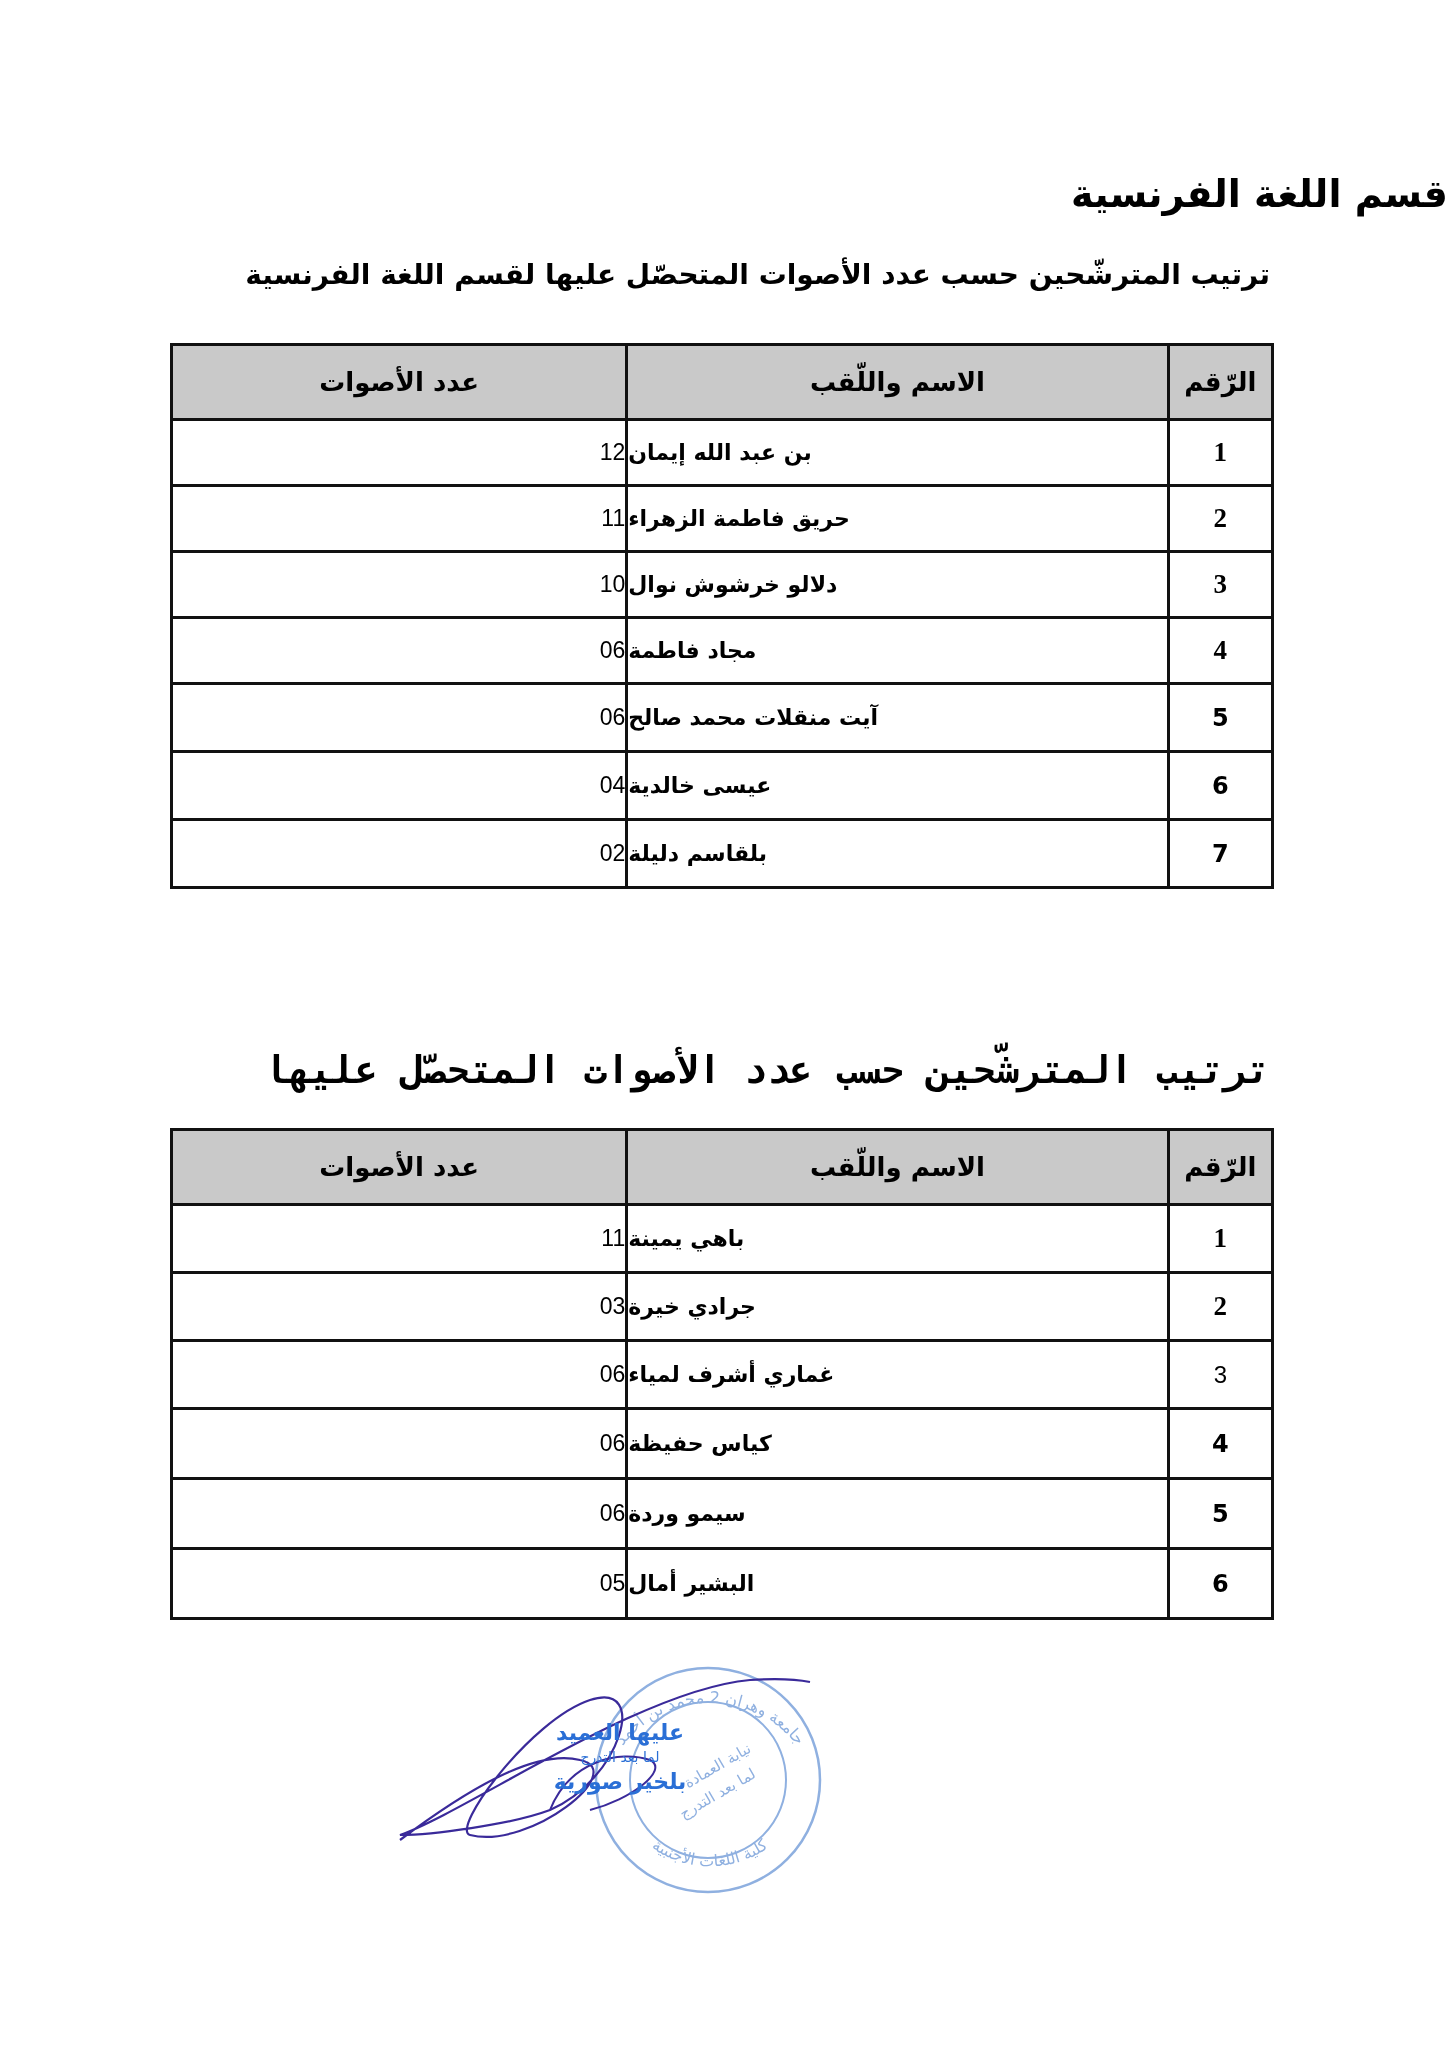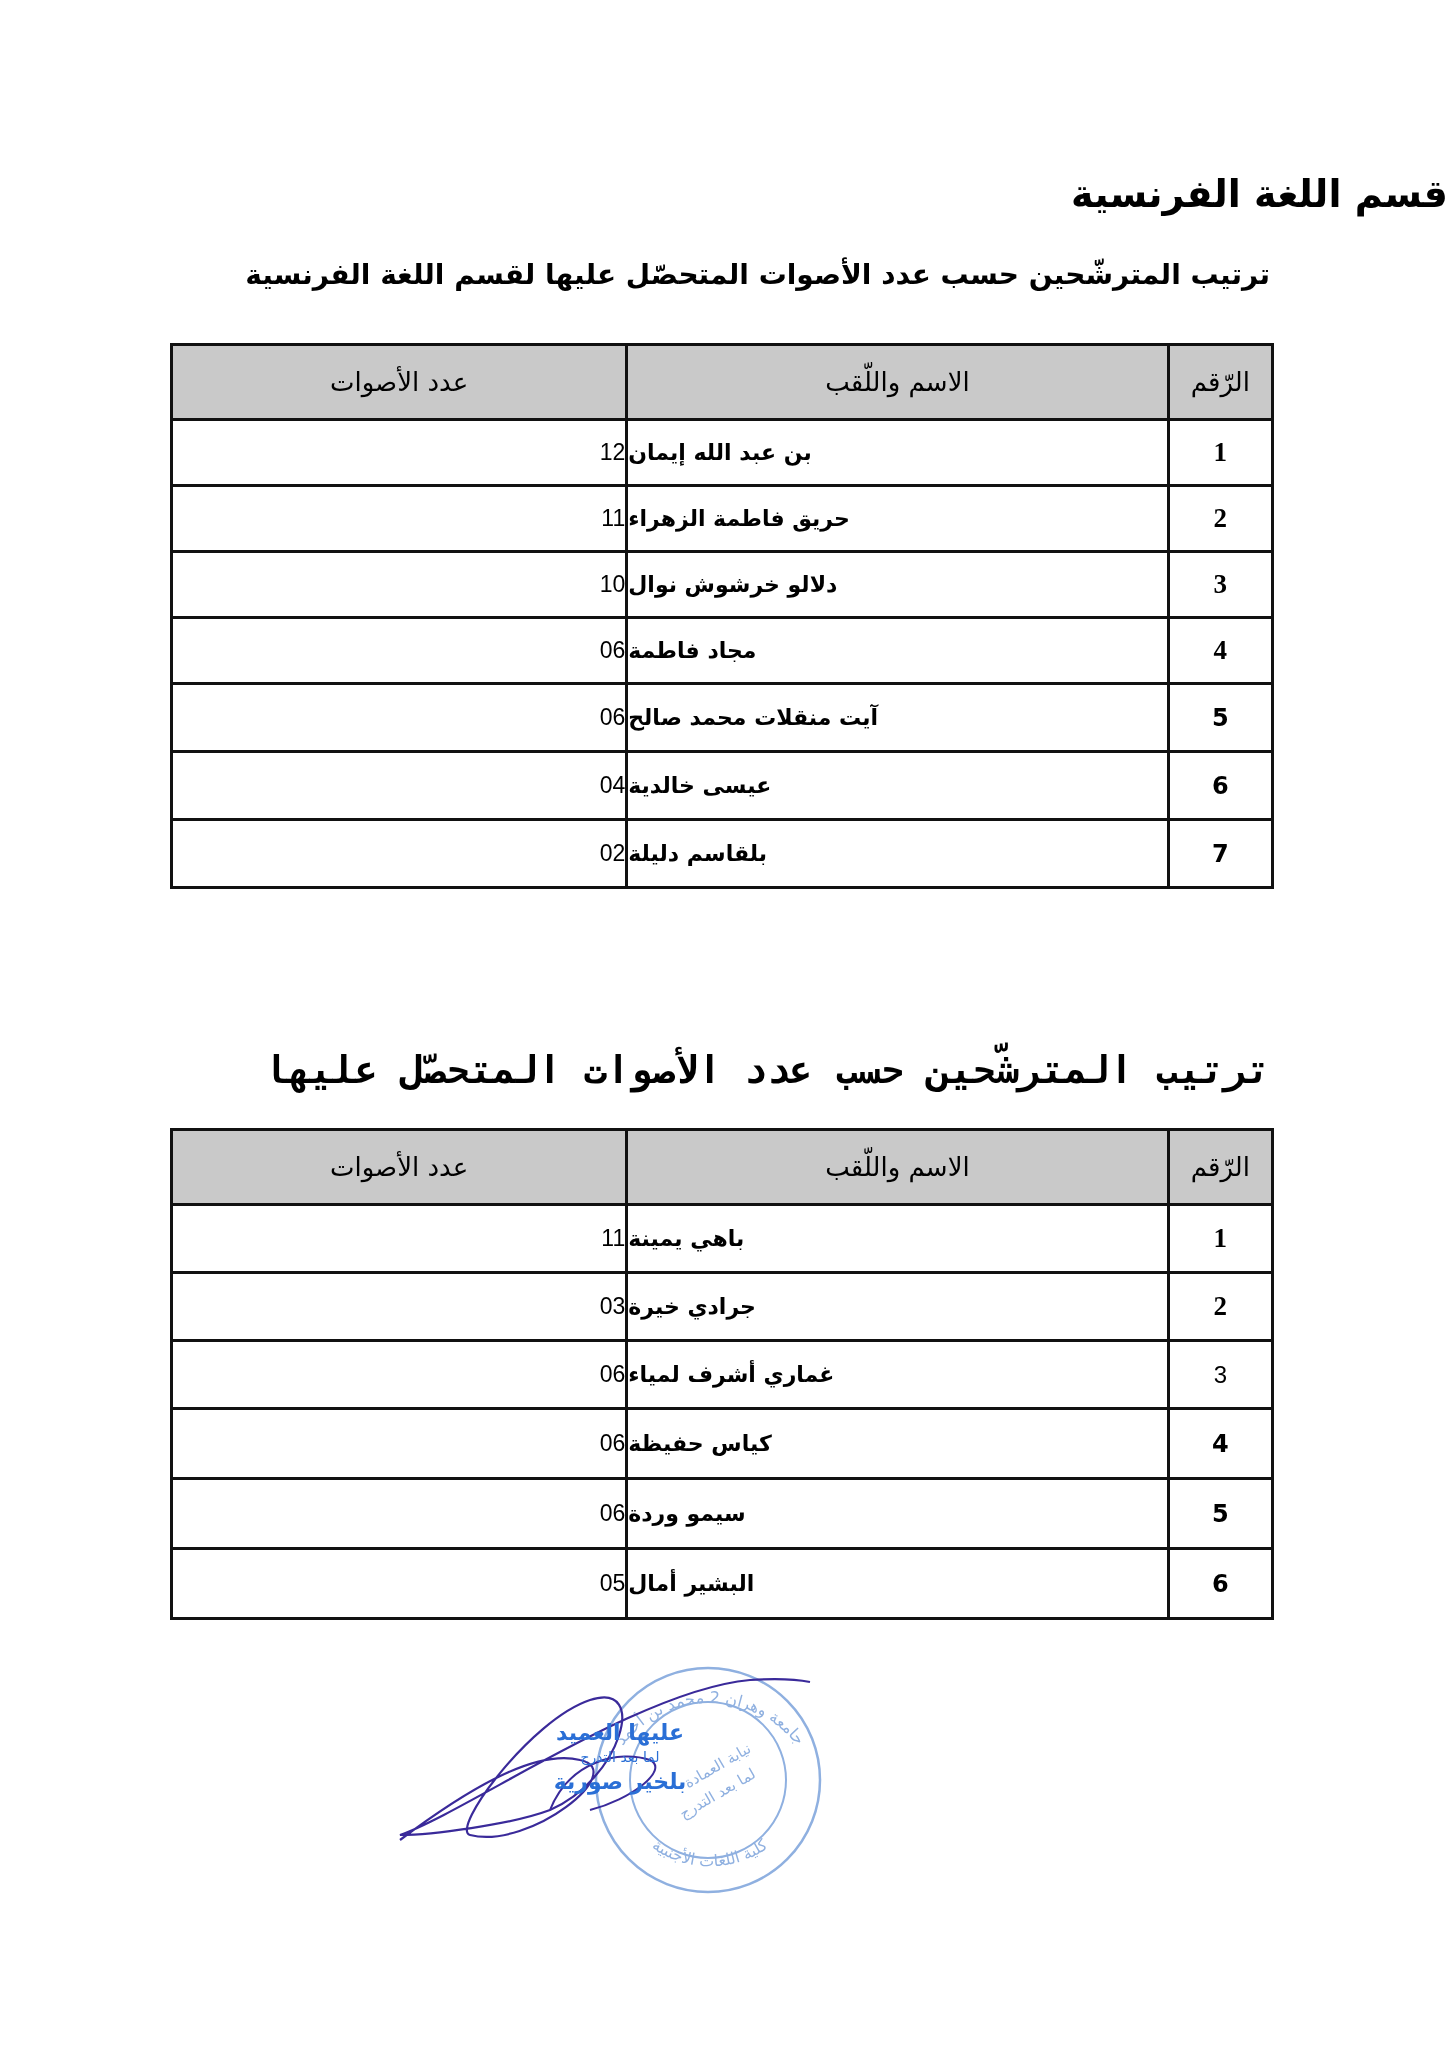--- a/index.html
+++ b/index.html
@@ -8,21 +8,21 @@
     .title { position: absolute; left: 0; width: 1448px; text-align: center; direction: rtl;
              font-family: "DejaVu Sans", sans-serif; font-weight: bold; }
     .t1 { top: 172px; font-size: 38px; text-align: right; }
     .t2 { position: absolute; right: 178px; top: 258px; font-size: 28px; font-weight: bold; direction: rtl;
           text-align: right; width: 1120px; }
     .t3 { position: absolute; right: 178px; top: 1048px; font-size: 38px; font-weight: bold; direction: rtl;
           text-align: right; width: 1120px; font-family: Liberation Mono, monospace; }
     table.ranking { position: absolute; left: 170px; width: 1104px; border-collapse: collapse;
                     direction: rtl; table-layout: fixed; }
     table.ranking td, table.ranking th { border: 3px solid #111; padding: 0; }
-    table.ranking th { background: #c9c9c9; font-size: 26px; font-weight: normal; height: 72px;
+    table.ranking th { background: #c9c9c9; font-size: 26px; font-weight: bold; height: 72px;
                        font-family: "DejaVu Sans", sans-serif; text-align: center; }
     table.ranking td { height: 62px; background: #fff; }
     .col-rank { width: 104px; }
     .col-name { width: 540px; }
     .col-votes { width: 454px; }
     td.rank { text-align: center; font-family: "Liberation Serif", serif; font-weight: bold; font-size: 27px; }
     td.rank.plain { font-family: "Liberation Sans", sans-serif; font-weight: normal; font-size: 24px; }
     td.name { text-align: left; padding-right: 12px !important; font-size: 22px; font-weight: bold;
               font-family: "DejaVu Sans", sans-serif; }
     td.votes { text-align: right; font-size: 23px; font-family: "Liberation Sans", sans-serif; }

